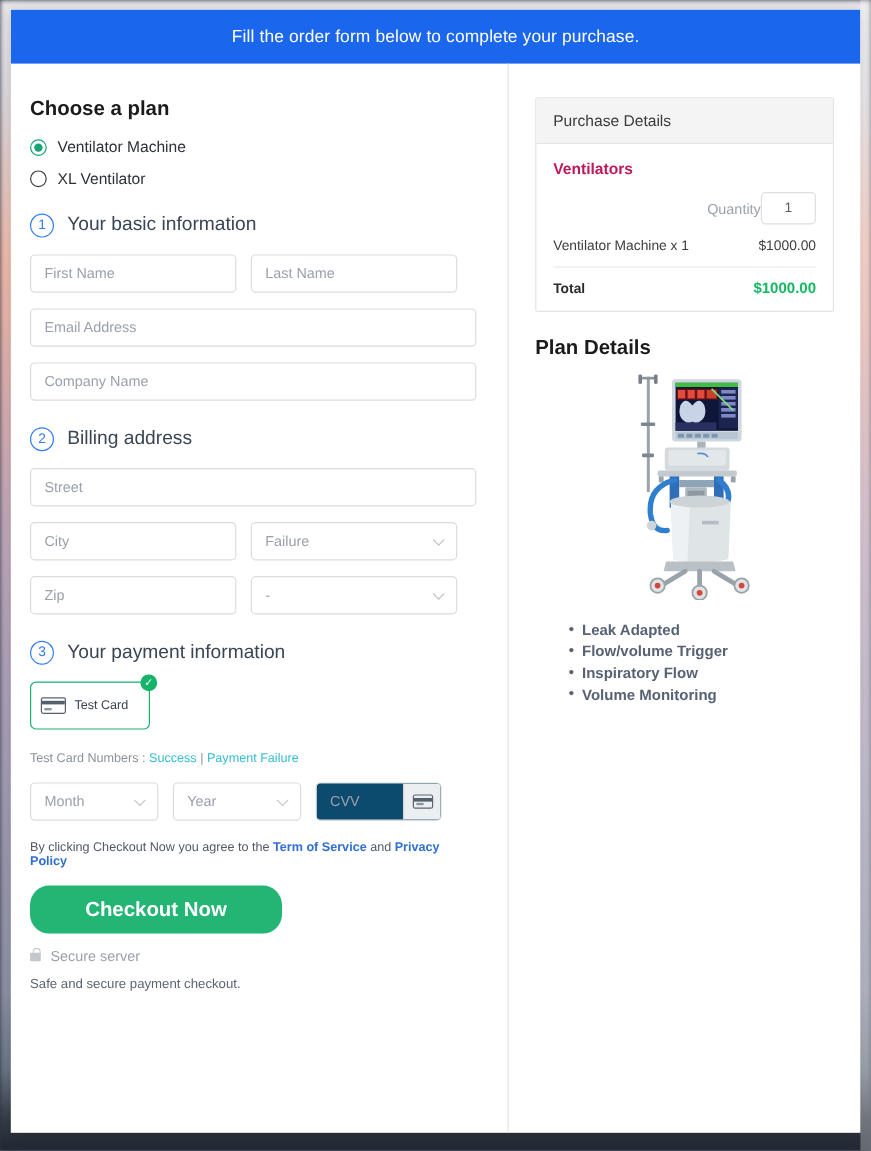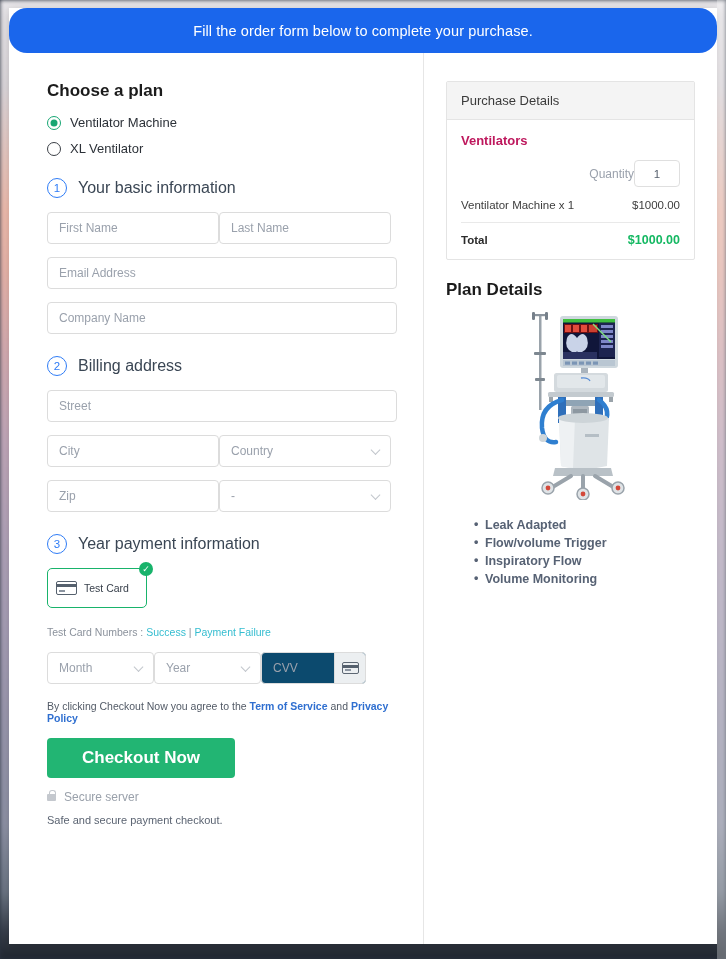--- a/index.html
+++ b/index.html
@@ -46,27 +46,26 @@
   
   #banner {
     height: 45px;
     background: #1a66ec;
     color: #ffffff;
     display: flex;
     align-items: center;
     justify-content: center;
     font-size: 14.5px;
     letter-spacing: .1px;
-    border-radius: 18px;
   }
   
   #cols { display: flex; height: 891px; }
   #left {
     width: 415px;
-    padding: 28px 26px 0 38px;
+    padding: 28px 26px 0 16px;
     border-right: 1px solid #e6e6e6;
   }
   #right {
     flex: 1;
     padding: 28px 22px 0 22px;
   }
 
   h2.sec { font-size: 17px; color: #1b1b1b; margin: 0 0 14px 0; font-weight: bold; }
 
   
@@ -88,21 +87,21 @@
   .step { display: flex; align-items: center; margin: 22px 0 14px 0; }
   .step-num {
     width: 20px; height: 20px; border-radius: 50%;
     border: 1.5px solid #2f7cf6; color: #2f7cf6;
     font-size: 11.5px; display: flex; align-items: center;
     justify-content: center; margin-right: 11px; flex: none;
   }
   .step-title { font-size: 16px; color: #3a4654; }
 
   
-  .row { display: flex; margin-bottom: 13px; }
+  .row { display: flex; gap: 12px; margin-bottom: 13px; }
   .fld {
     height: 32px; border: 1px solid #dcdcdc; border-radius: 4px;
     background: #fff; display: flex; align-items: center;
     padding: 0 11px; font-size: 12px; color: #9aa1ac;
     flex: 1; position: relative;
   }
   .fld.half { flex: 0 0 172px; }
   .fld.wide { flex: 1 1 auto; }
   .caret {
     position: absolute; right: 11px; top: 50%;
@@ -148,22 +147,22 @@
   .cvvicon {
     width: 31px; height: 100%; background: #eceff1;
     border-left: 1px solid #dcdcdc;
     display: flex; align-items: center; justify-content: center; flex:none;
   }
 
   .terms { font-size: 10.5px; color: #525a66; margin: 16px 0 14px 0; }
   .terms a { color: #2f6fd0; text-decoration: none; font-weight: bold; }
 
   #checkout {
-    width: 188px; height: 40px; background: #22b573;
-    border: none; border-radius: 4px; color: #fff;
+    width: 210px; height: 40px; background: #22b573;
+    border: none; border-radius: 16px; color: #fff;
     font-size: 17px; font-weight: bold; cursor: pointer;
     font-family: "Liberation Sans", sans-serif;
   }
   .secure { display: flex; align-items: center; margin: 12px 0 10px 0; }
   .lock {
     width: 9px; height: 7px; background: #c4c8ce; border-radius: 1px;
     position: relative; margin-right: 8px; flex: none;
   }
   .lock::before {
     content: ""; position: absolute; left: 1.8px; top: -4px;
@@ -272,38 +271,38 @@
       <div class="row">
         <div class="fld wide">
           <span>Street</span>
         </div>
       </div>
       <div class="row">
         <div class="fld half">
           <span>City</span>
         </div>
         <div class="fld half">
-          <span>Country</span>
+          <span>Failure</span>
           <span class="caret"></span>
         </div>
       </div>
       <div class="row">
         <div class="fld half">
           <span>Zip</span>
         </div>
         <div class="fld half">
           <span>-</span>
           <span class="caret"></span>
         </div>
       </div>
 
       
       <div class="step">
         <span class="step-num">3</span>
-        <span class="step-title">Year payment information</span>
+        <span class="step-title">Your payment information</span>
       </div>
 
       <div class="cardtile">
         <span class="minicard"></span>
         <span class="lbl">Test  Card</span>
         <span class="tick">✓</span>
       </div>
 
       <div class="testnums">
         <span>Test Card Numbers : </span><a href="#">Success</a><span> | </span><a href="#">Payment Failure</a>

